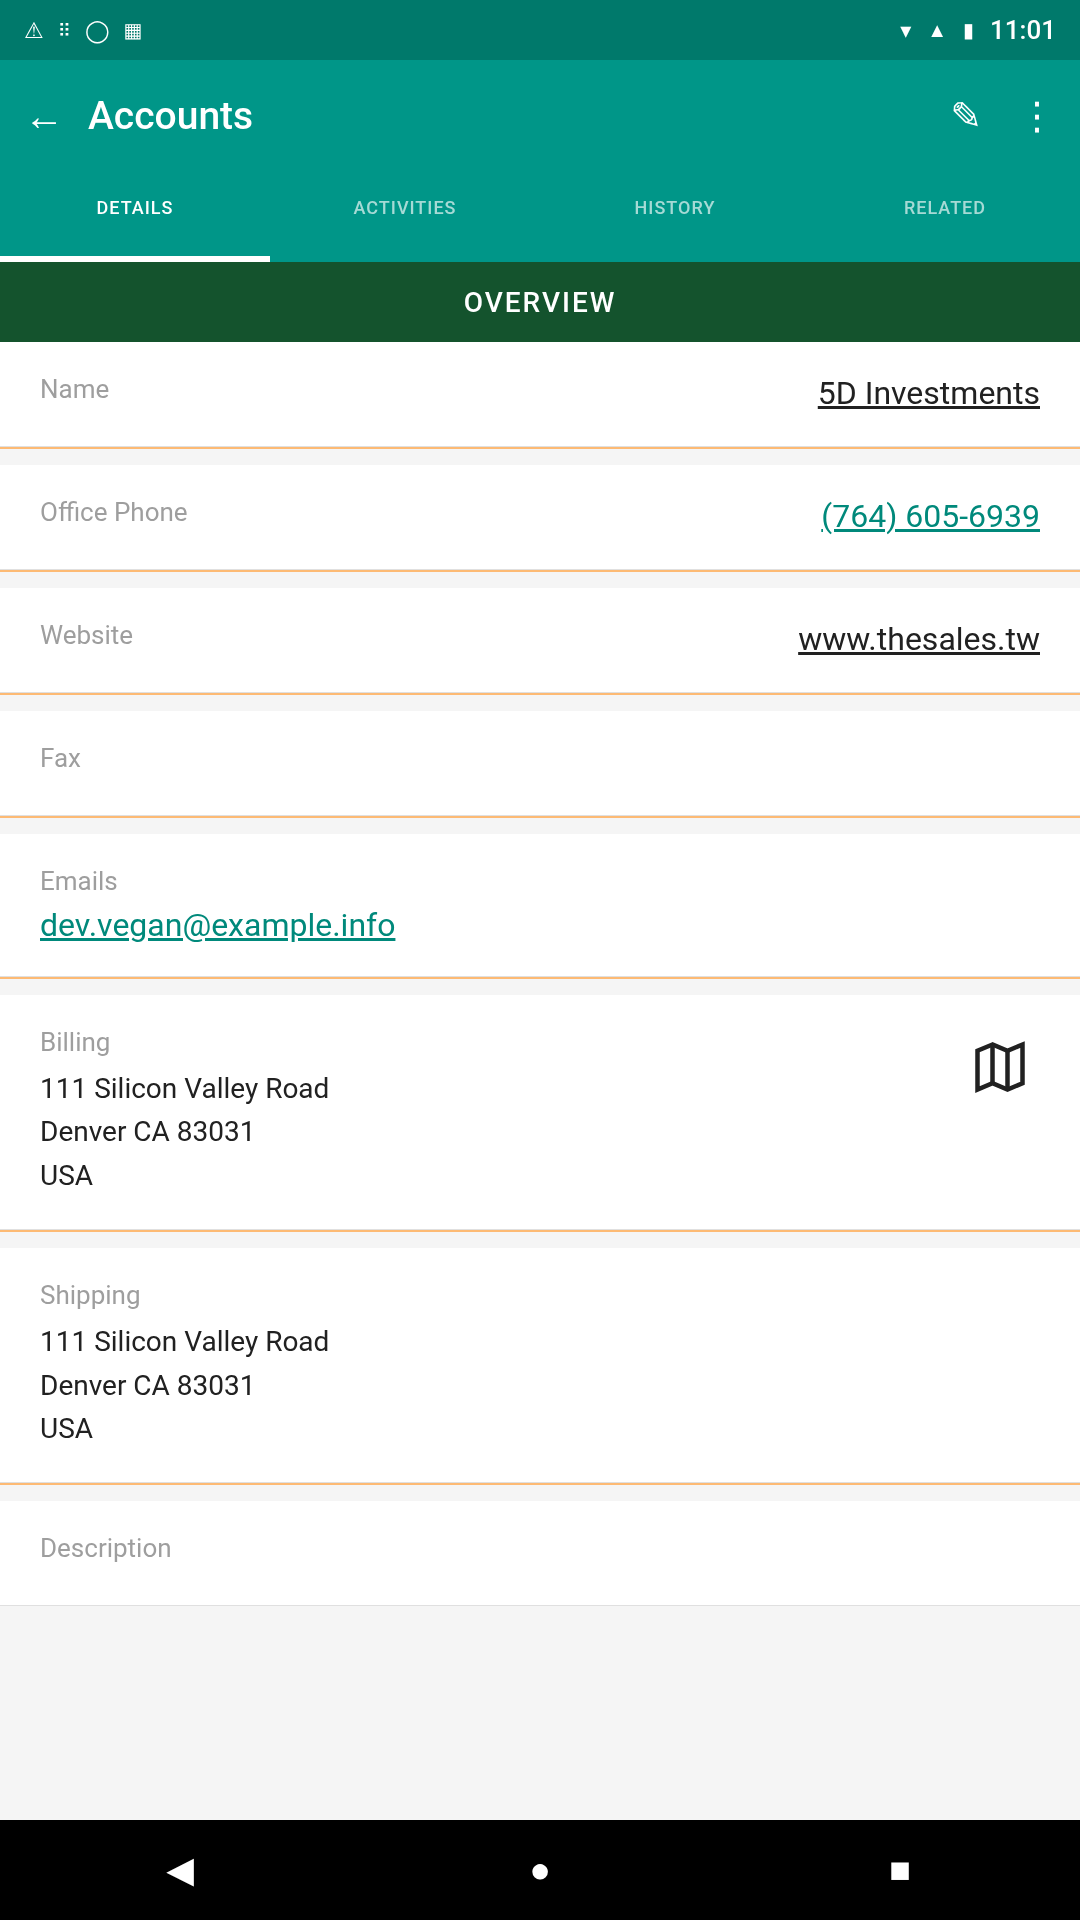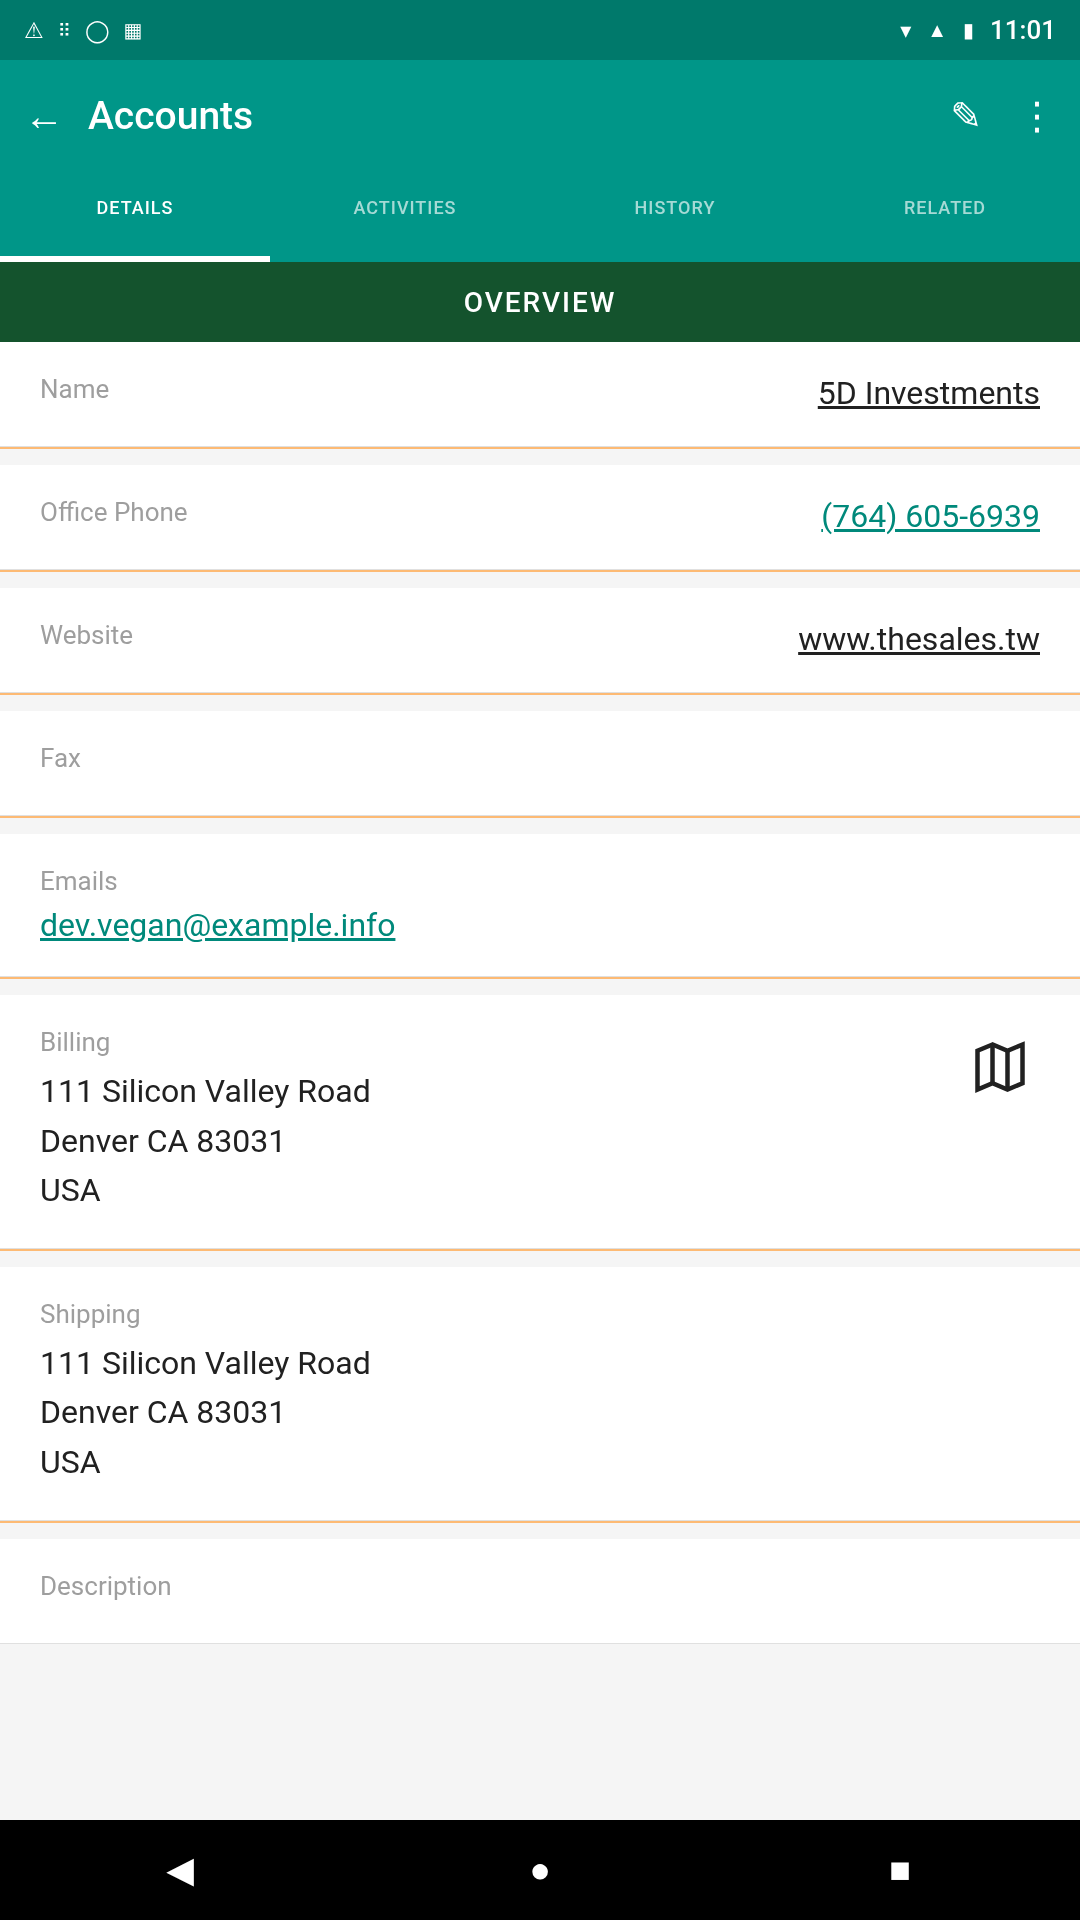--- a/index.html
+++ b/index.html
@@ -173,21 +173,21 @@
     }
     .field-row.inline .field-right {
       display: flex;
       align-items: center;
       justify-content: flex-end;
     }
 
     
     .field-value-multi {
       color: #212121;
-      font-size: 32px;
+      font-size: 28px;
       line-height: 1.55;
     }
 
     
     .map-icon-wrap {
       width: 80px;
       height: 80px;
       display: flex;
       align-items: center;
       justify-content: center;

